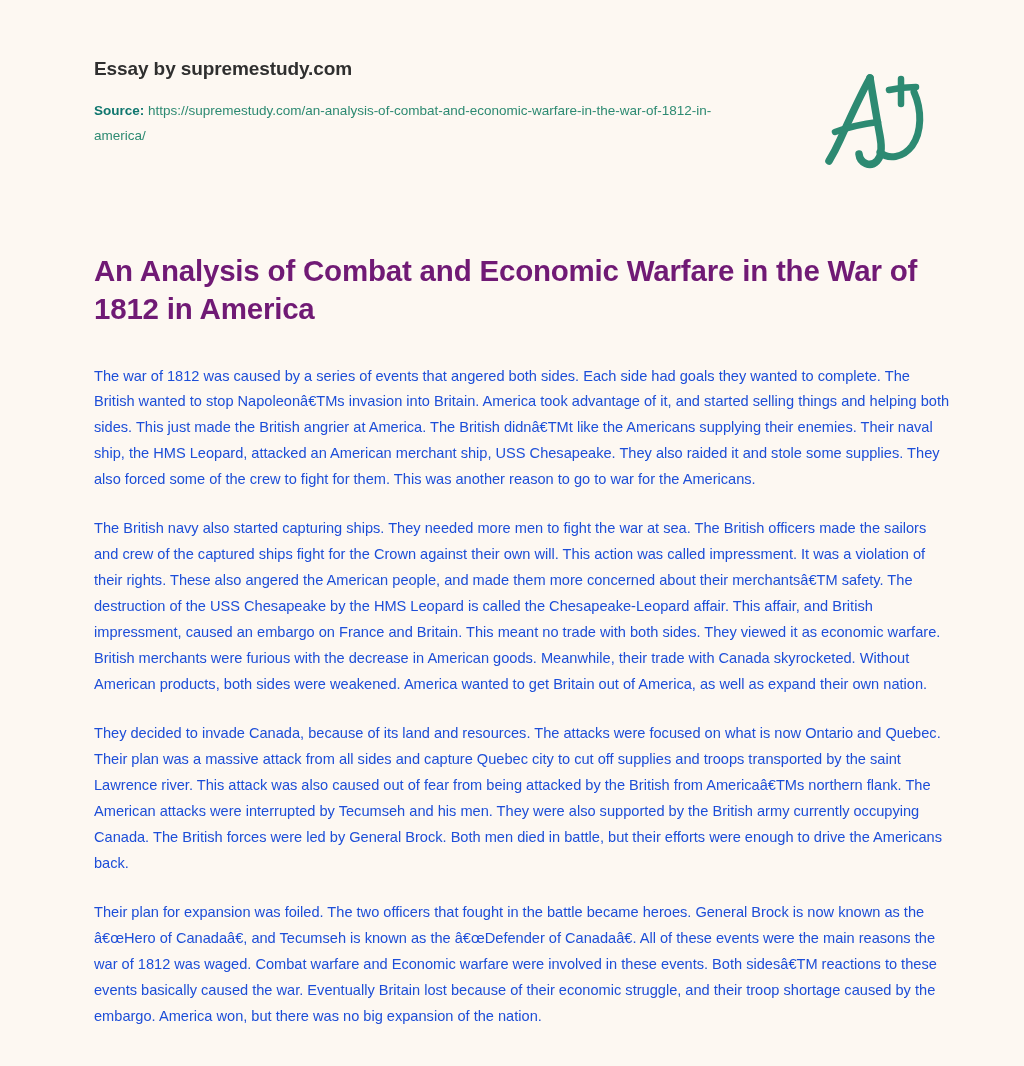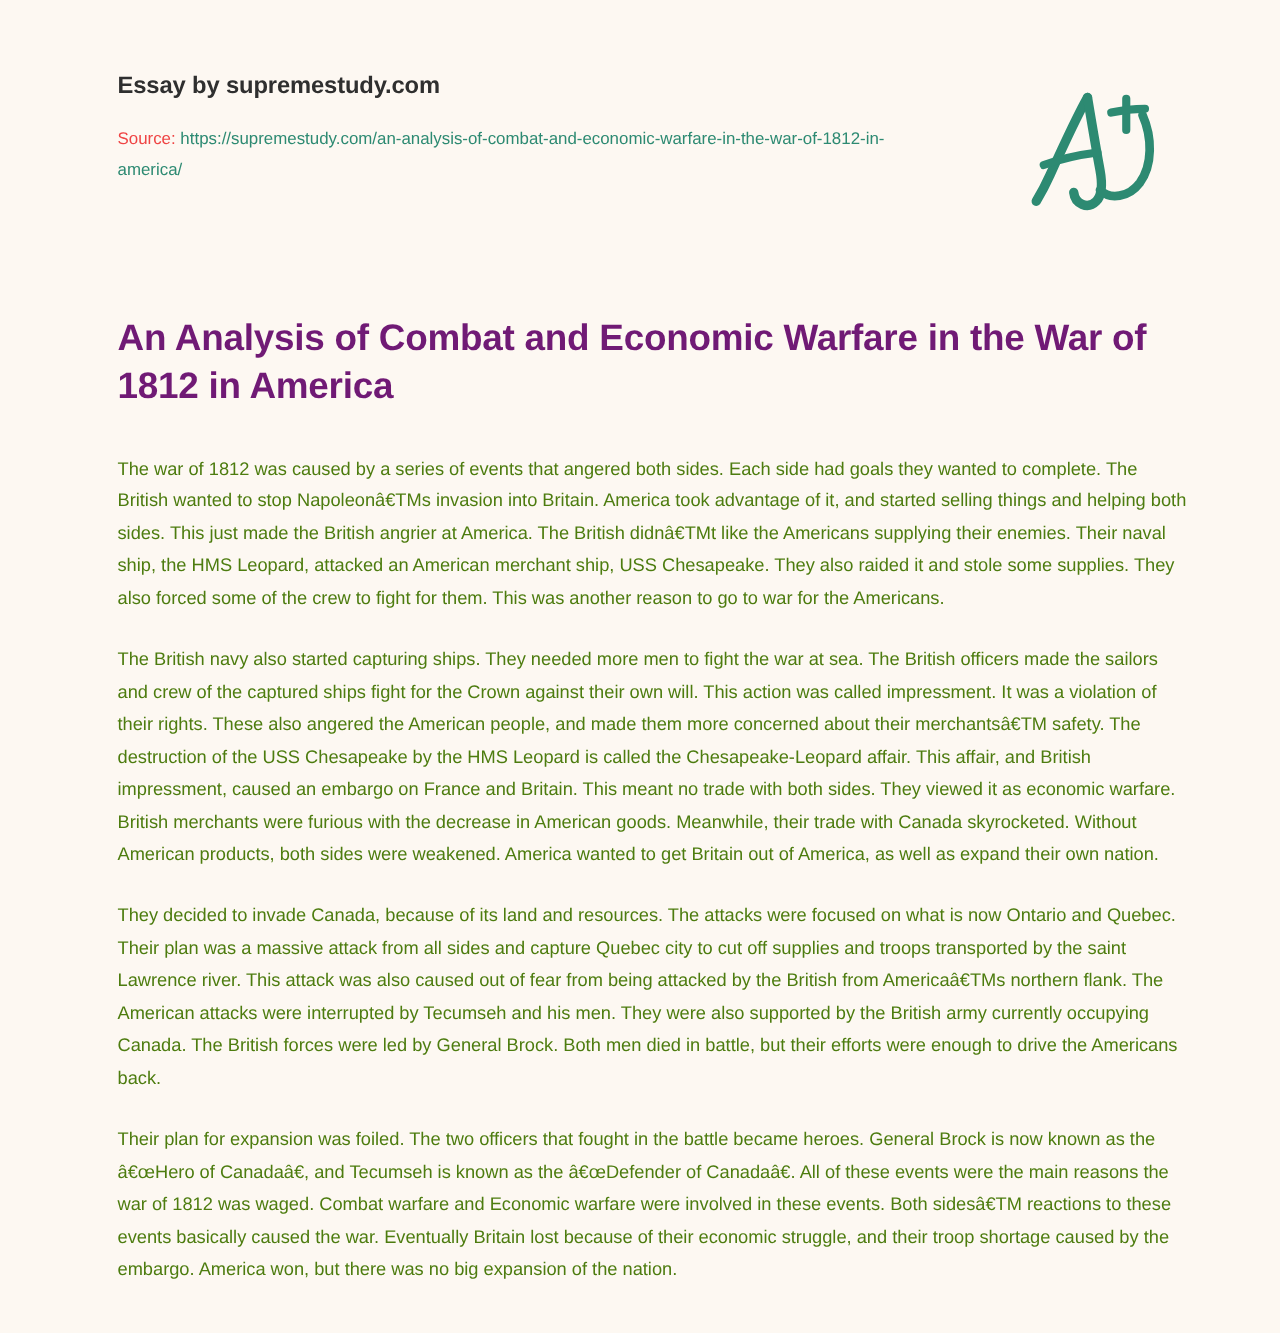--- a/index.html
+++ b/index.html
@@ -50,21 +50,22 @@
   .source-line {
     font-size: 13.5px;
     line-height: 1.85;
     color: #8a8a86;
     margin: 0;
     max-width: 665px;
     word-break: break-word;
   }
 
   .source-label {
-    color: #ef4444;
+    color: #0f766e;
+    font-weight: bold;
   }
 
   .source-url {
     color: #2d8a72;
     text-decoration: none;
     cursor: pointer;
   }
 
   
   .logo {
@@ -90,21 +91,21 @@
     color: #701a75;
     line-height: 1.28;
     letter-spacing: -0.2px;
     margin: 0 0 36px 0;
     max-width: 855px;
   }
 
   .article-body p {
     font-size: 14.6px;
     line-height: 1.78;
-    color: #4d7c0f;
+    color: #1d4ed8;
     margin: 0 0 23px 0;
     max-width: 858px;
   }
   .article-body p:last-child { margin-bottom: 4px; }
 </style>
 </head>
 <body>
 
 <div class="page">
 

